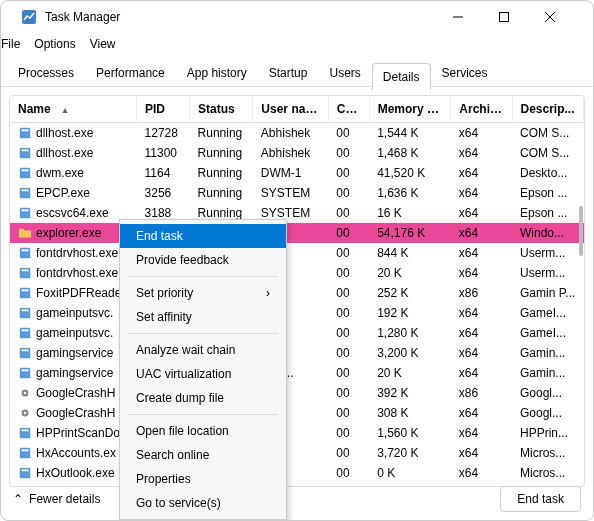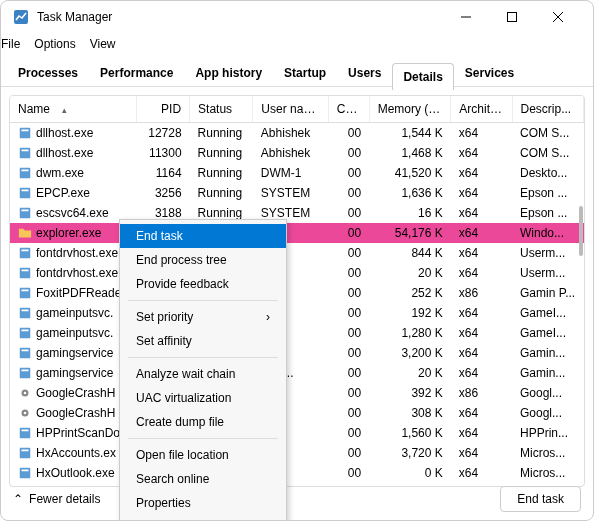--- a/index.html
+++ b/index.html
@@ -1,29 +1,29 @@
 <!DOCTYPE html>
 <html><head>
 <meta charset="utf-8">
 <style>
 * { margin: 0; padding: 0; box-sizing: border-box; font-family: "Segoe UI", Arial, sans-serif; }
 body { background: #fff; width: 594px; height: 521px; overflow: hidden; position: relative; border: 1px solid #ccc; border-radius: 8px; }
-.titlebar { display: flex; align-items: center; height: 32px; padding: 0 12px; }
+.titlebar { display: flex; align-items: center; height: 32px; padding: 0 20px; }
 .titlebar .icon { width: 16px; height: 16px; margin-right: 8px; }
 .titlebar .title { font-size: 12px; flex: 1; }
 .winbtns { display: flex; }
 .winbtn { width: 46px; height: 32px; display: flex; align-items: center; justify-content: center; }
 .menubar { display: flex; padding: 2px 0; gap: 14px; font-size: 12px; height: 22px; align-items: center; }
 .tabs { display: flex; padding: 4px 6px 0 6px; font-size: 12px; border-bottom: 1px solid #ddd; }
-.tab { padding: 6px 10px; border: 1px solid transparent; border-bottom: none; cursor: default; font-weight: bold; }
+.tab { padding: 6px 10px; border: 1px solid transparent; border-bottom: none; cursor: default; }
 .tab.active { background: #fff; border-color: #ccc; border-radius: 4px 4px 0 0; position: relative; top: 4px; }
 .tablewrap { position: relative; margin: 8px; border: 1px solid #ddd; border-radius: 4px; height: 392px; overflow: hidden; }
 table { width: 100%; border-collapse: collapse; font-size: 12px; table-layout: fixed; }
-th { text-align: left; padding: 6px 8px; border-bottom: 1px solid #ddd; border-right: 1px solid #eee; font-weight: 400; background: #fff; white-space: nowrap; overflow: hidden; text-overflow: ellipsis; }
-th.num, td.num { text-align: right; }
+th { text-align: left; padding: 6px 8px; border-bottom: 1px solid #ddd; border-right: 1px solid #eee; font-weight: 700; background: #fff; white-space: nowrap; overflow: hidden; text-overflow: ellipsis; }
+th.num, td.num { }
 td { padding: 3px 8px; white-space: nowrap; overflow: hidden; text-overflow: ellipsis; }
 tr.sel td { background: #ec4899; }
 .procname { display: flex; align-items: center; gap: 4px; }
 .picon { width: 14px; height: 14px; flex-shrink: 0; }
 .sortarrow { font-size: 9px; margin-left: 12px; color: #666; }
 .ctxmenu { position: absolute; background: #f7f7f7; border: 1px solid #ccc; box-shadow: 2px 2px 6px rgba(0,0,0,0.2); font-size: 12px; padding: 4px 0; z-index: 10; width: 168px; }
 .ctxitem { padding: 5px 16px; display: flex; justify-content: space-between; align-items: center; }
 .ctxitem.hl { background: #0078d4; color: #fff; }
 .ctxsep { height: 1px; background: #ddd; margin: 4px 8px; }
 .footer { position: absolute; bottom: 0; left: 0; right: 0; display: flex; align-items: center; justify-content: space-between; padding: 8px 12px; font-size: 12px; }
@@ -442,21 +442,20 @@
           <td>x64</td>
           <td>Micros...</td>
         </tr>
       </tbody>
   </table>
   <div class="scrollthumb"></div>
 </div>
 
 <div class="ctxmenu" id="ctx" style="left:118px; top:218px;">
   <div class="ctxitem hl">End task</div>
-  <div class="ctxitem">End process tree</div>
   <div class="ctxitem">Provide feedback</div>
   <div class="ctxsep"></div>
   <div class="ctxitem">
       <span>Set priority</span>
       <span>›</span>
     </div>
   <div class="ctxitem">Set affinity</div>
   <div class="ctxsep"></div>
   <div class="ctxitem">Analyze wait chain</div>
   <div class="ctxitem">UAC virtualization</div>

